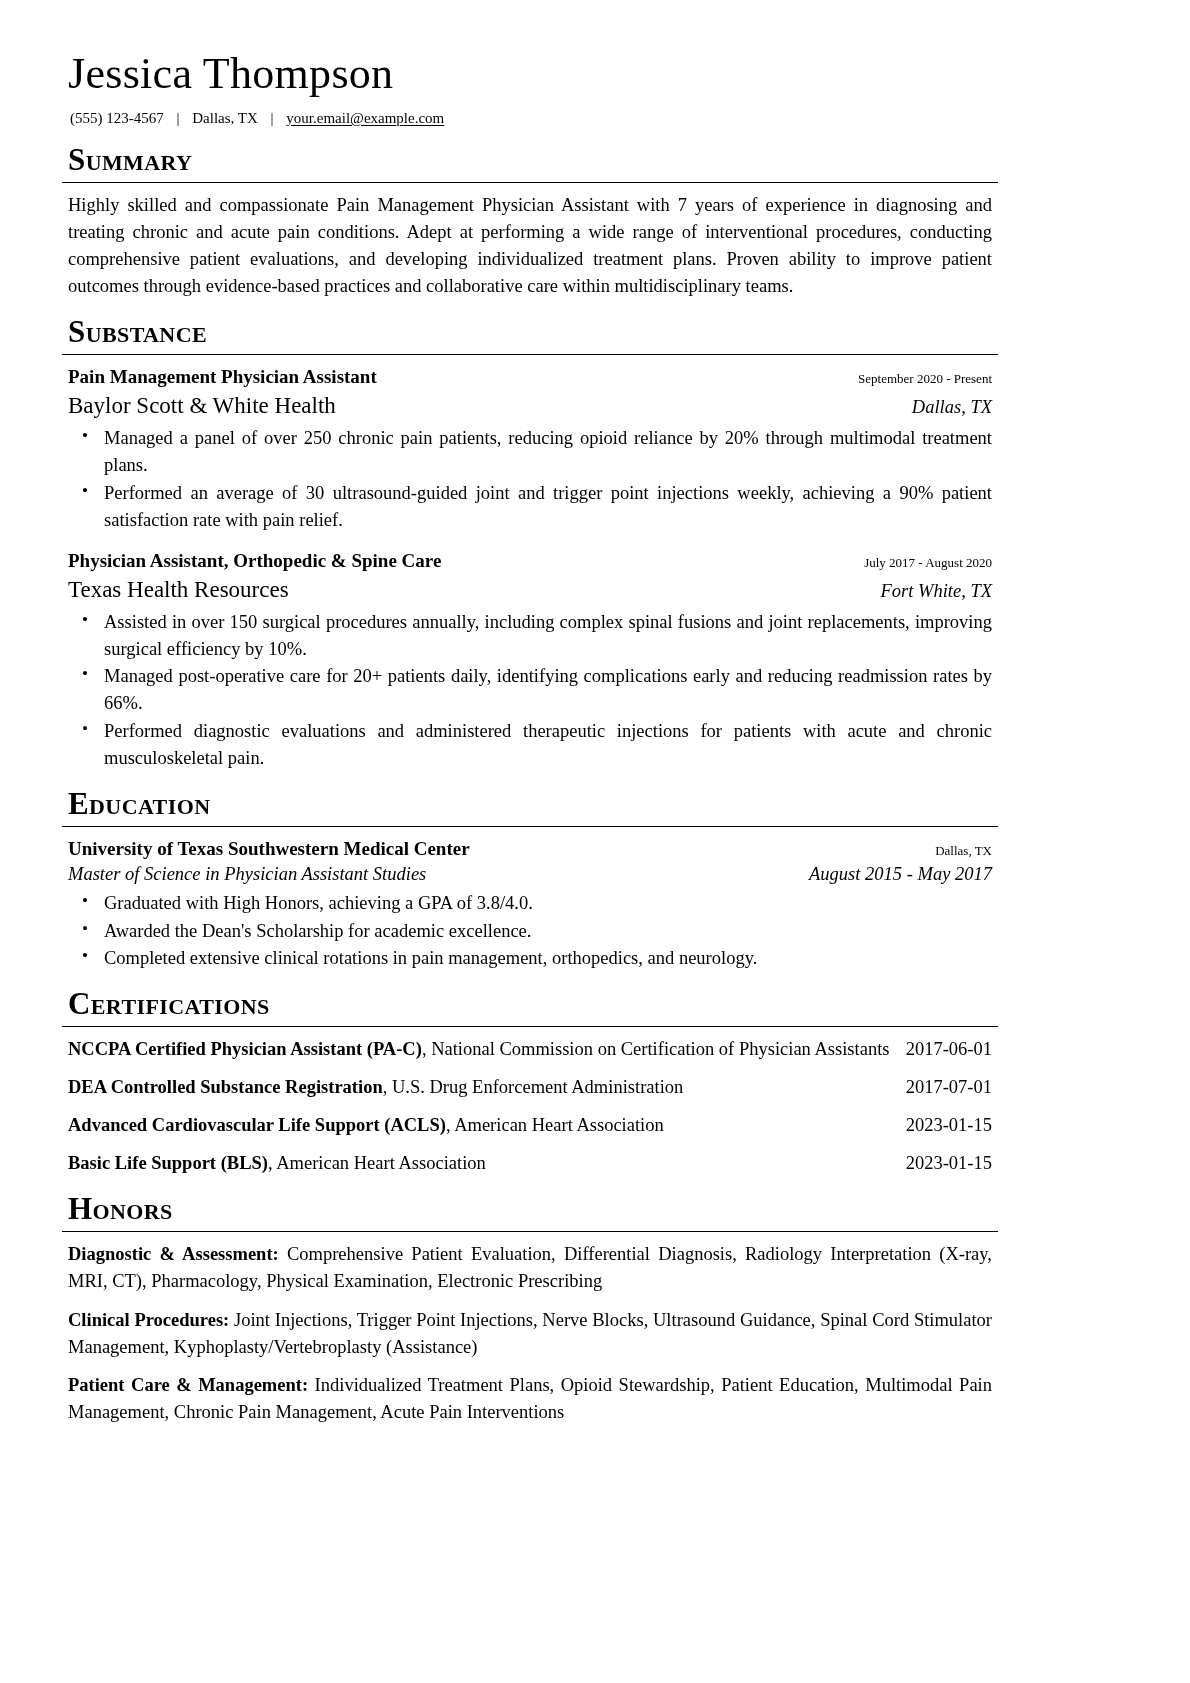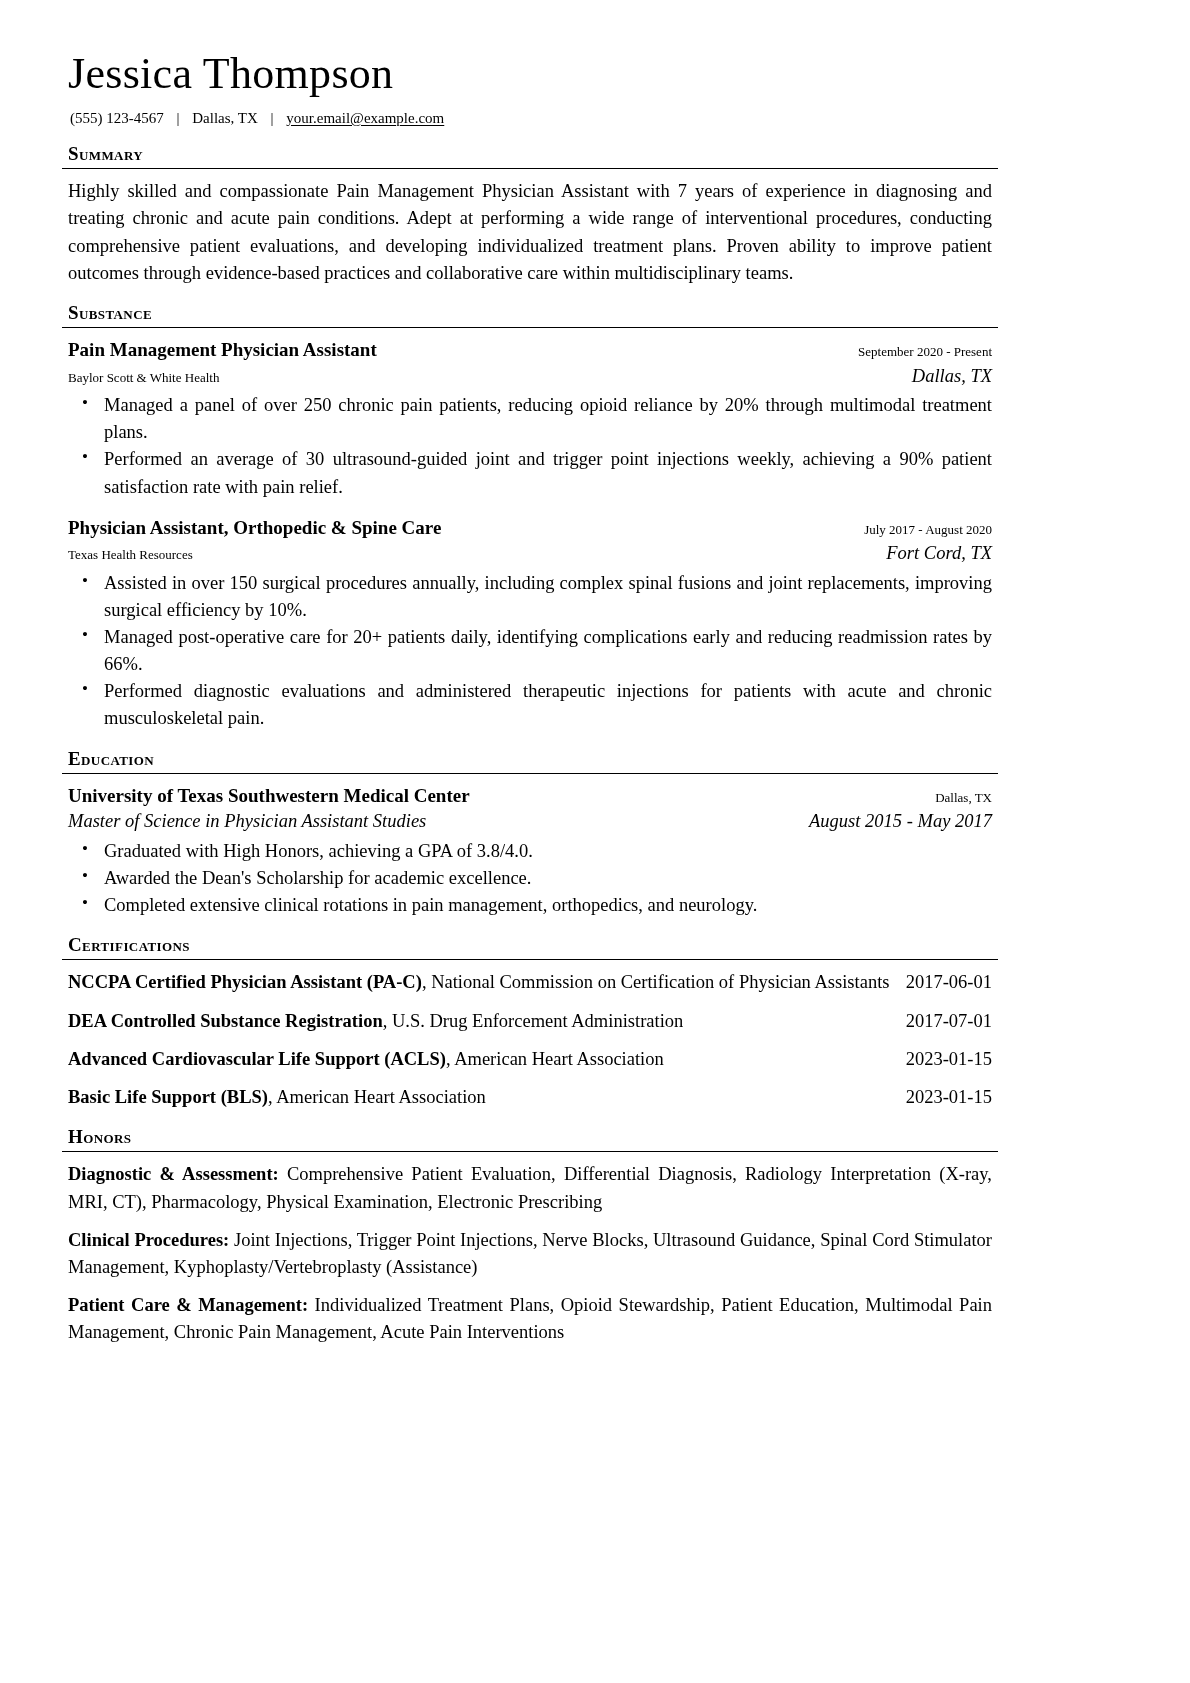--- a/index.html
+++ b/index.html
@@ -45,21 +45,21 @@
   .contact .email {
     text-decoration: underline;
     text-underline-offset: 2px;
   }
 
   
   .section {
     margin-top: 15px;
   }
   .section-title {
-    font-size: 19px;
+    font-size: 31px;
     font-variant: small-caps;
     letter-spacing: 0.4px;
     line-height: 1.12;
     padding-left: 6px;
     margin: 0;
   }
   .rule {
     border: 0;
     border-top: 1.7px solid #000;
     margin: 4px 0 9px 0;
@@ -87,21 +87,21 @@
   .entry-title {
     font-size: 19px;
     font-weight: bold;
   }
   .entry-date {
     font-size: 13px;
     white-space: nowrap;
     padding-left: 16px;
   }
   .entry-sub {
-    font-size: 13px;
+    font-size: 23px;
     text-align: right;
   }
   .entry-loc {
     font-size: 18.5px;
     font-style: italic;
     white-space: nowrap;
     padding-left: 16px;
   }
   .entry-degree {
     font-size: 18.5px;
@@ -205,21 +205,21 @@
       </ul>
     </div>
 
     <div class="entry">
       <div class="entry-row">
         <span class="entry-title">Physician Assistant, Orthopedic &amp; Spine Care</span>
         <span class="entry-date">July 2017 - August 2020</span>
       </div>
       <div class="entry-row">
         <span class="entry-sub">Texas Health Resources</span>
-        <span class="entry-loc">Fort Cord, TX</span>
+        <span class="entry-loc">Fort White, TX</span>
       </div>
       <ul class="bullets">
         <li>Assisted in over 150 surgical procedures annually, including complex spinal fusions and joint replacements, improving surgical efficiency by 10%.</li>
         <li>Managed post-operative care for 20+ patients daily, identifying complications early and reducing readmission rates by 66%.</li>
         <li>Performed diagnostic evaluations and administered therapeutic injections for patients with acute and chronic musculoskeletal pain.</li>
       </ul>
     </div>
   </section>
 
   <section class="section">

